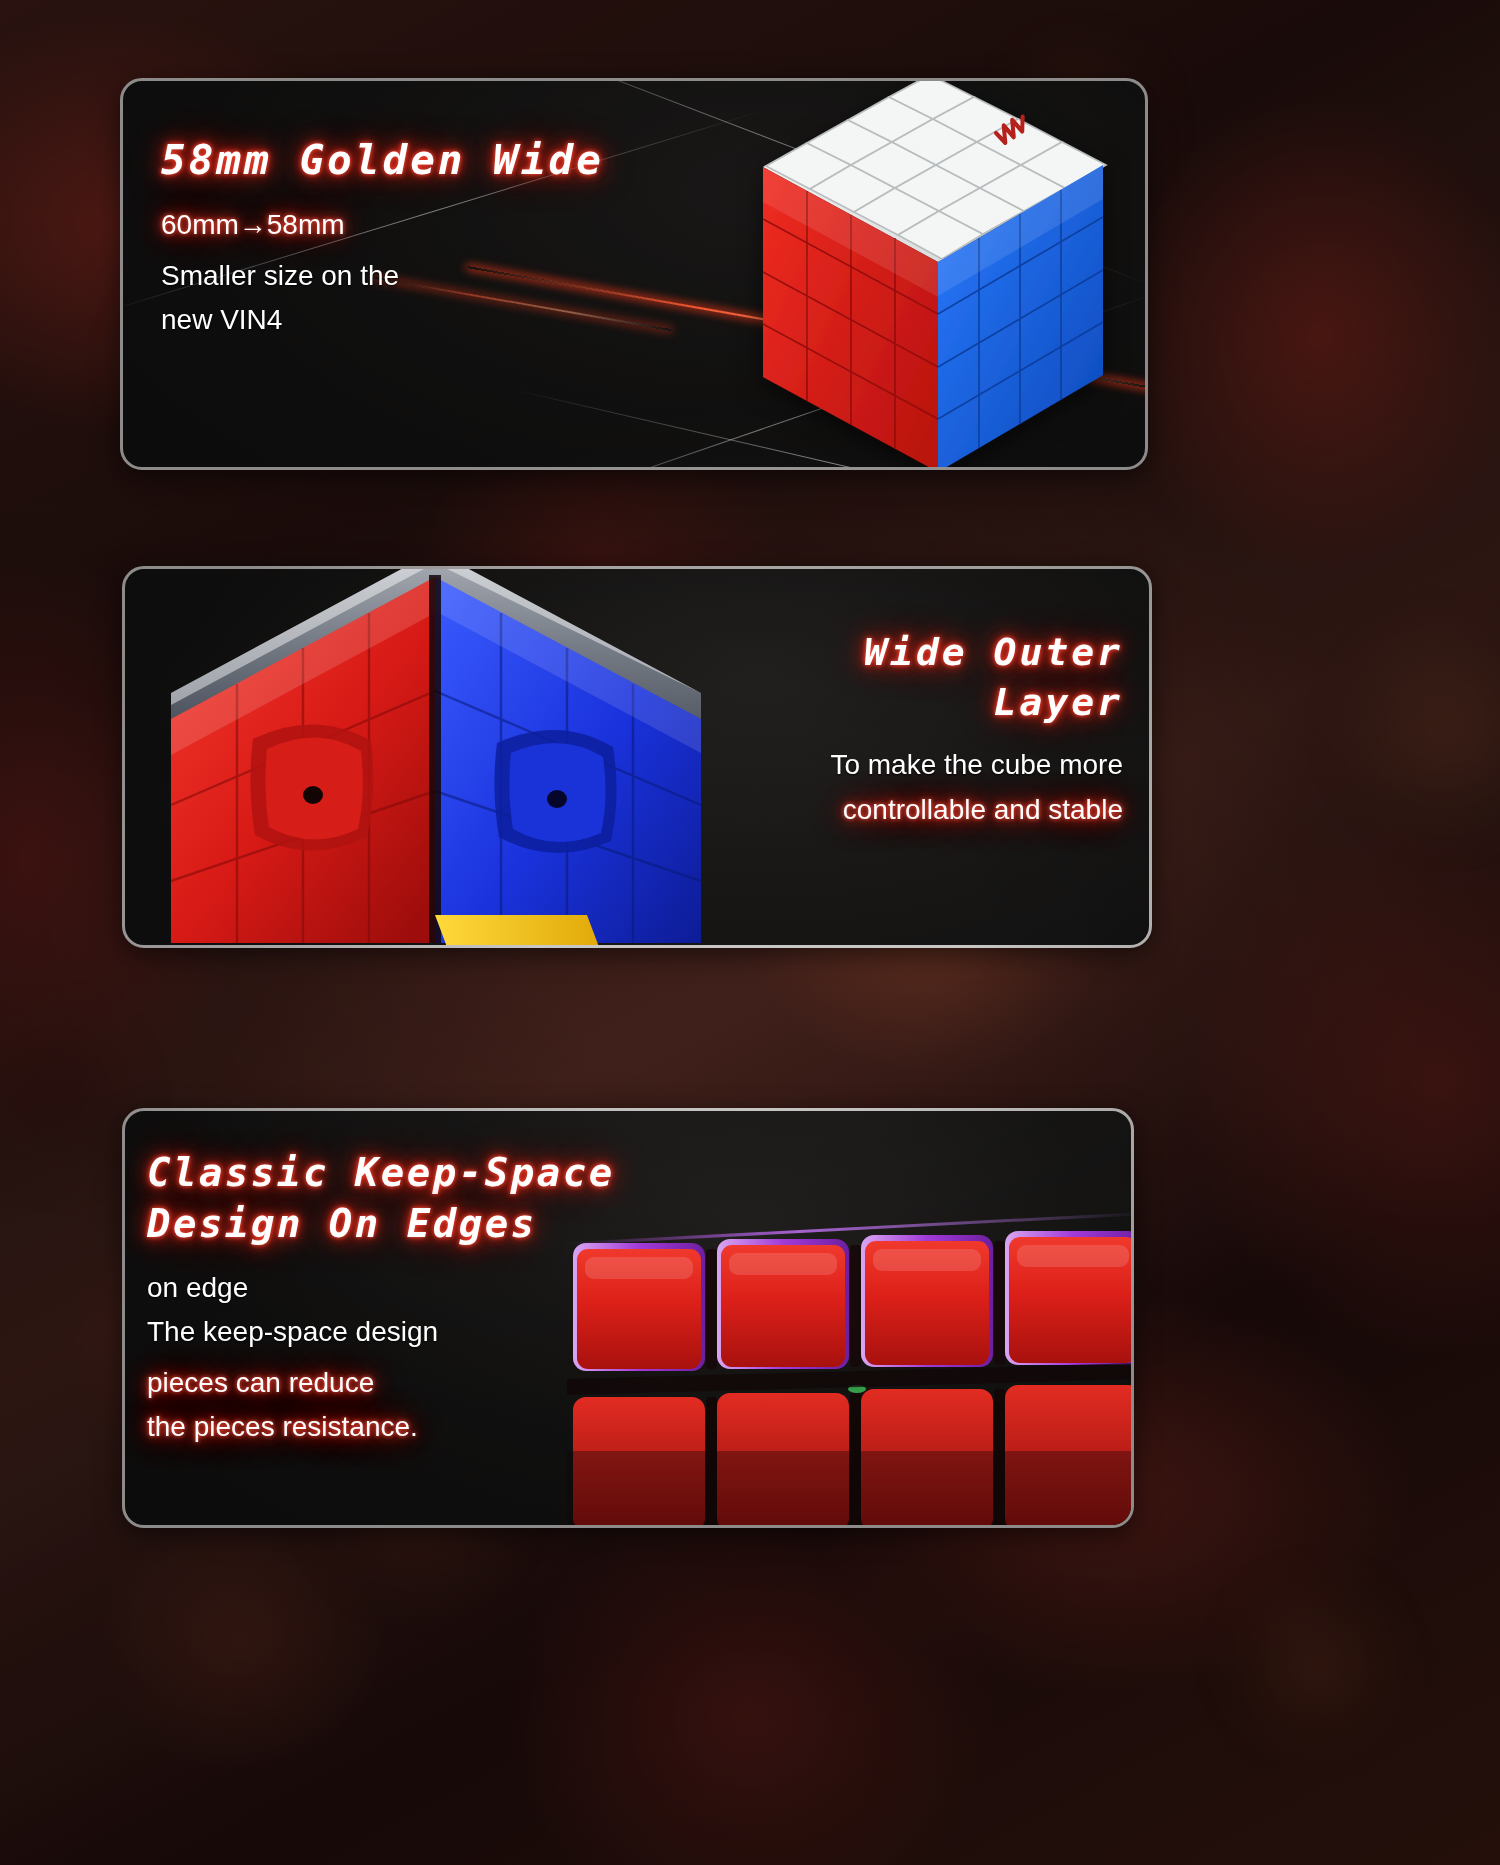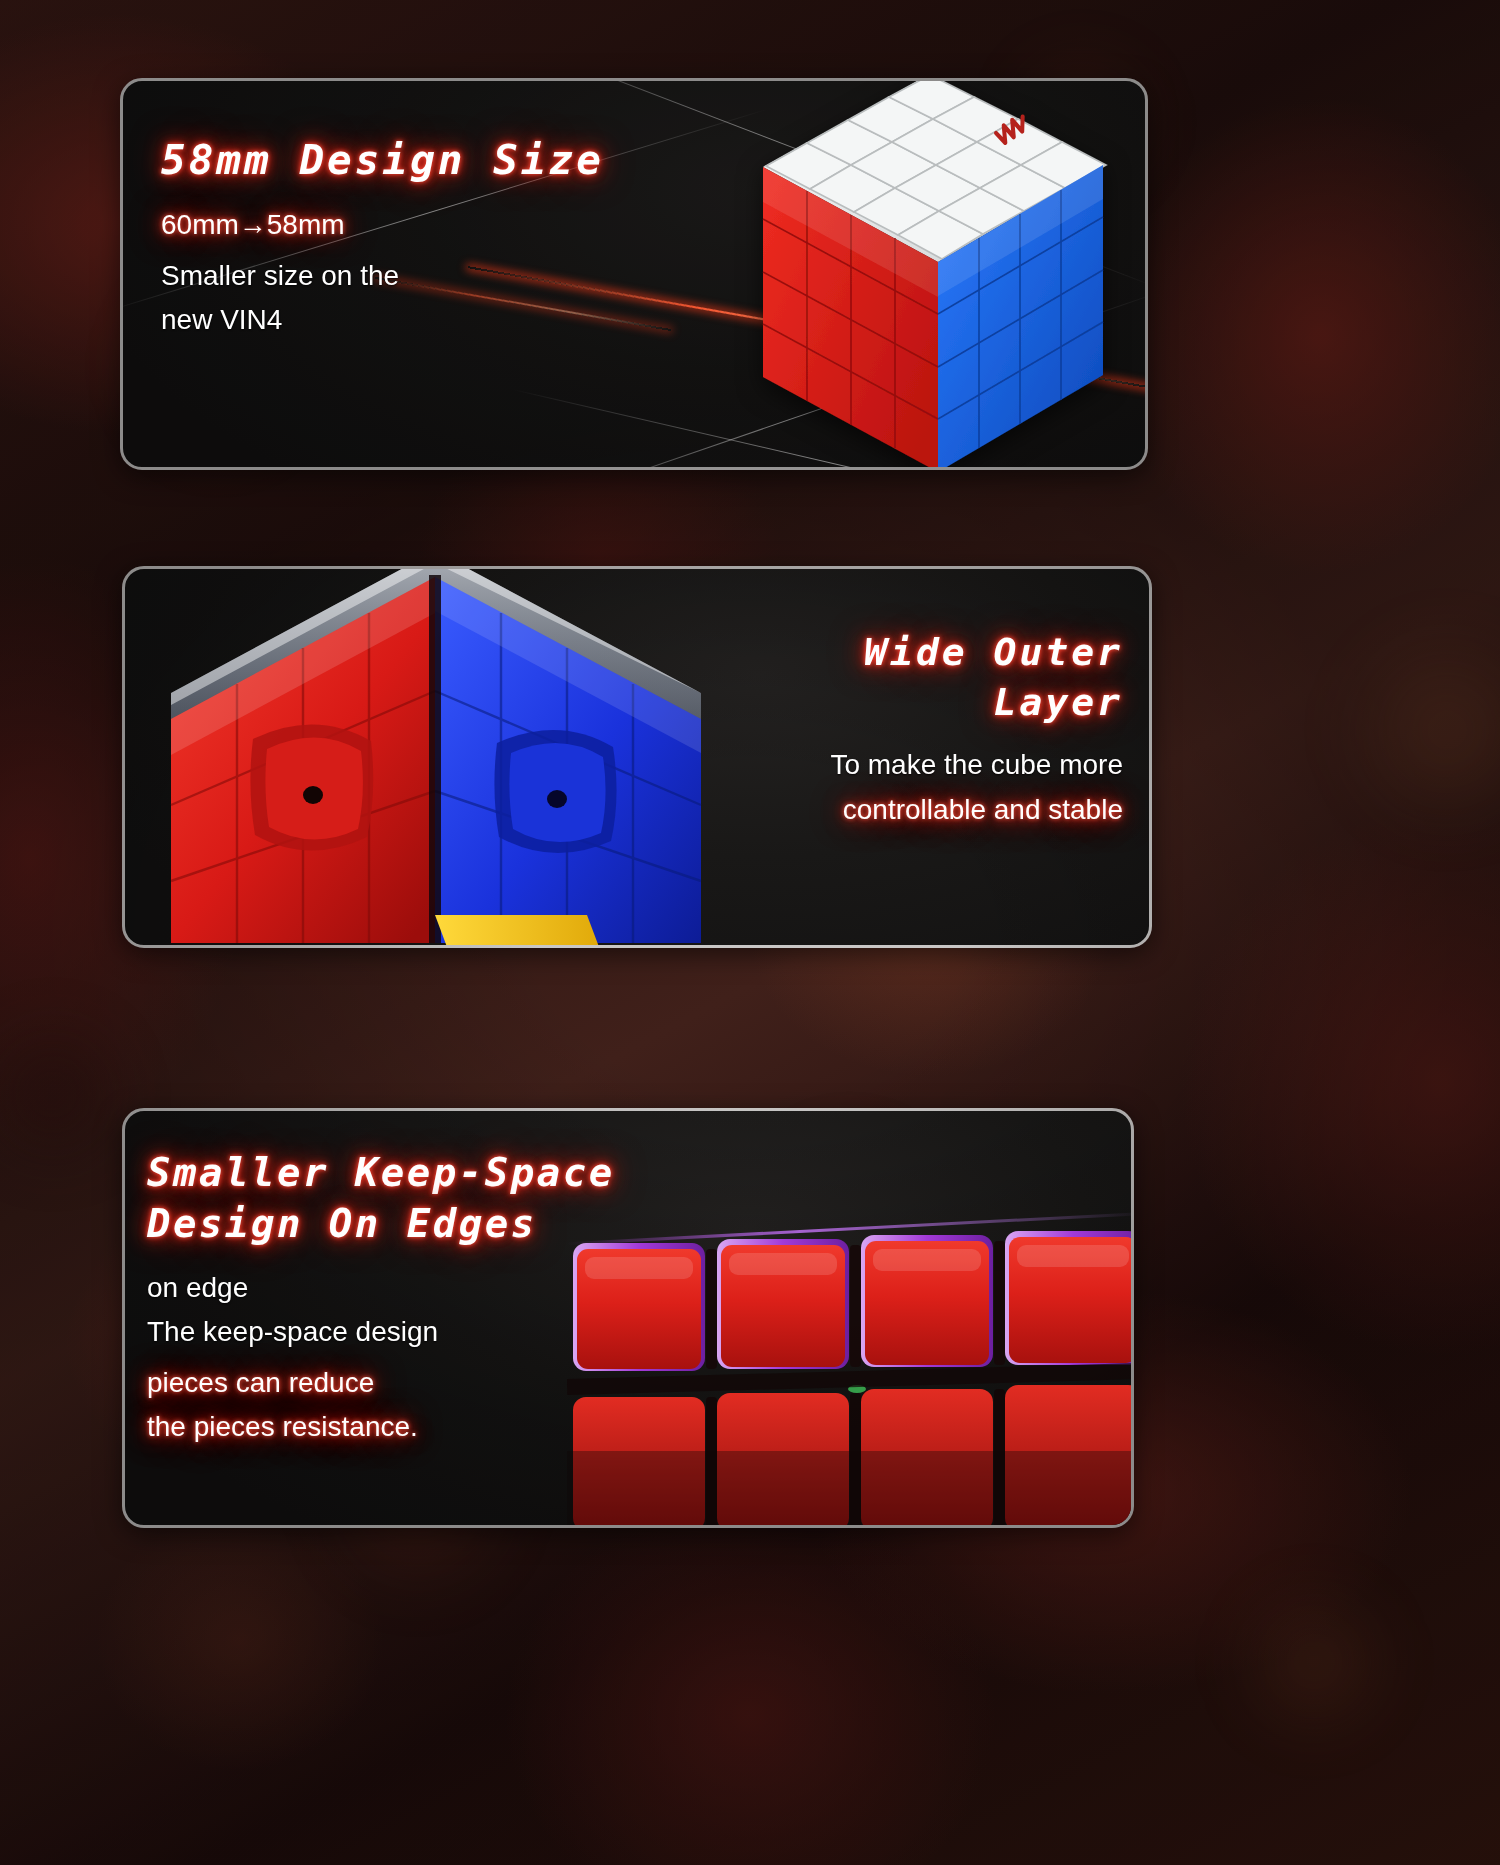--- a/index.html
+++ b/index.html
@@ -228,21 +228,21 @@
               <line x1="427" y1="167" x2="427" y2="377"></line>
               <line x1="468" y1="143" x2="468" y2="353"></line>
             </g>
             <polygon points="345,215 510,118 510,152 345,249" fill="#ffffff" opacity=".10"></polygon>
           </g>
         </g>
       </svg>
     </div>
 
     <div class="text-block" id="p1-text">
-      <div class="heading">58mm Design Size</div>
+      <div class="heading">58mm Golden Wide</div>
       <div class="spacer-sm"></div>
       <div class="body-line glow">60mm→58mm</div>
       <div class="spacer-xs"></div>
       <div class="body-line plain">Smaller size on the</div>
       <div class="body-line plain">new VIN4</div>
     </div>
   </div>
 
   <div class="panel" id="panel-2">
 
@@ -403,21 +403,21 @@
           </g>
 
           <rect x="0" y="170" width="580" height="16" fill="#120707" opacity=".75" transform="rotate(-1.6 290 178)"></rect>
         </g>
 
         <rect x="0" y="250" width="580" height="80" fill="#0d0606" opacity=".35"></rect>
       </svg>
     </div>
 
     <div class="text-block" id="p3-text">
-      <div class="heading">Smaller Keep-Space</div>
+      <div class="heading">Classic Keep-Space</div>
       <div class="heading">Design On Edges</div>
       <div class="spacer-sm"></div>
       <div class="body-line plain">on edge</div>
       <div class="body-line plain">The keep-space design</div>
       <div class="spacer-xs"></div>
       <div class="body-line glow">pieces can reduce</div>
       <div class="body-line glow">the pieces resistance.</div>
     </div>
   </div>
 

